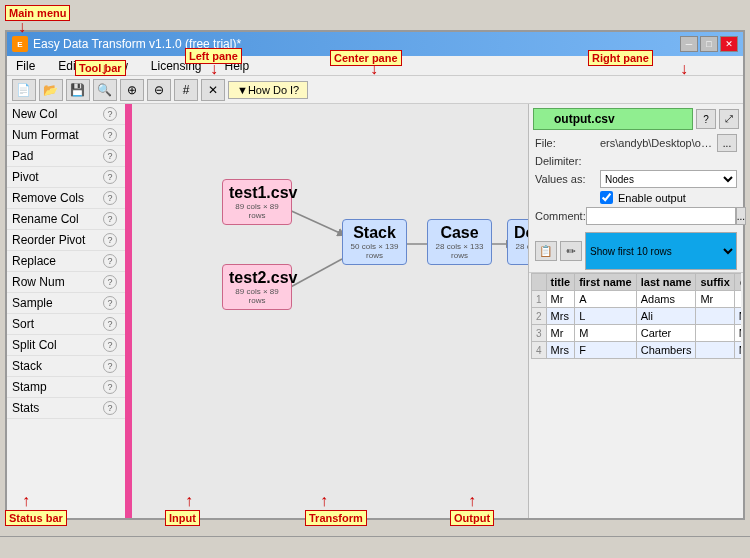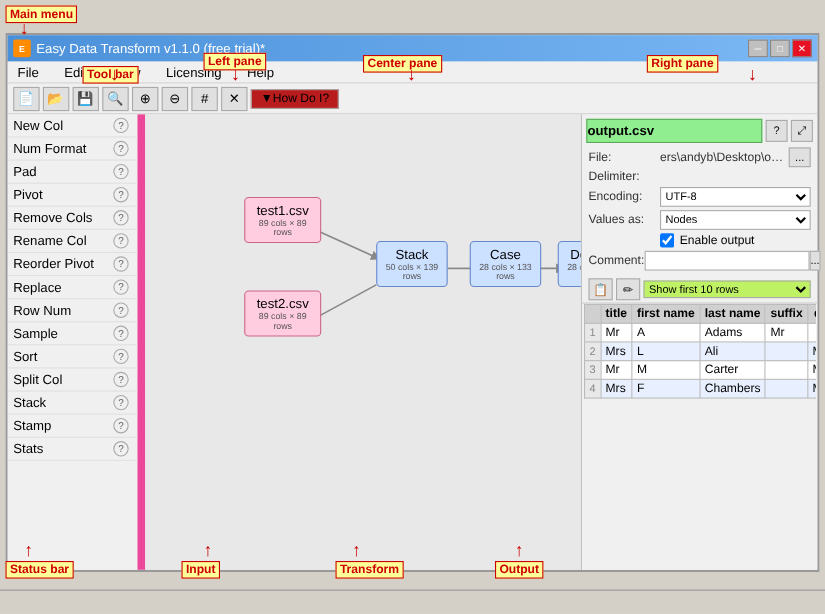--- a/index.html
+++ b/index.html
@@ -93,21 +93,21 @@
     }
     .tool-btn {
       width: 24px; height: 22px;
       background: #e0e0e0;
       border: 1px solid #aaa;
       display: flex; align-items: center; justify-content: center;
       cursor: pointer;
       font-size: 12px;
     }
     .how-do-i {
-      background: #b91c1c;
+      background: #fef9c3;
       border: 1px solid #aaa;
       padding: 2px 8px;
       cursor: pointer;
       font-size: 11px;
       display: flex; align-items: center; gap: 3px;
     }
 
     
     .content-area {
       display: flex;
@@ -166,21 +166,21 @@
       border: 1px solid #888;
     }
     .flow-node.input-node {
       background: #ffcce0;
       border-color: #cc6688;
     }
     .flow-node.transform-node {
       background: #cce0ff;
       border-color: #6688cc;
     }
-    .node-title { font-weight: normal; font-size: 12px; }
+    .node-title { font-weight: bold; font-size: 16px; }
     .node-info { font-size: 8px; color: #555; }
 
     
     .flow-svg {
       position: absolute;
       top: 0; left: 0;
       width: 100%; height: 100%;
       pointer-events: none;
     }
 
@@ -189,21 +189,21 @@
       width: 215px;
       background: #f0f0f0;
       border-left: 1px solid #bbb;
       display: flex;
       flex-direction: column;
       font-size: 11px;
     }
     .right-pane-header {
       background: #90ee90;
       border: 1px solid #5aaa5a;
-      padding: 3px 0;
+      padding: 3px 20px;
       display: flex;
       align-items: center;
       justify-content: space-between;
       margin: 4px;
     }
     .right-pane-header span { font-weight: bold; font-size: 12px; }
     .right-pane-form {
       padding: 2px 6px;
     }
     .form-row {
@@ -261,24 +261,24 @@
     .right-tool-btn {
       width: 22px; height: 20px;
       background: #e0e0e0;
       border: 1px solid #aaa;
       display: flex; align-items: center; justify-content: center;
       cursor: pointer;
       font-size: 11px;
     }
     .show-select {
       flex: 1;
-      height: 16px;
+      height: 38px;
       font-size: 10px;
       border: 1px solid #aaa;
-      background: #bef264;
+      background: #0ea5e9;
     }
 
     
     .data-table {
       flex: 1;
       overflow: auto;
       margin: 0 2px;
     }
     table {
       border-collapse: collapse;
@@ -520,28 +520,20 @@
       <div class="right-pane-form">
         <div class="form-row">
           <span class="form-label">File:</span>
           <span class="form-value" style="overflow:hidden;text-overflow:ellipsis;max-width:130px;">
             <span>ers\andyb\Desktop\output.csv</span>
           </span>
           <div class="comment-dots">...</div>
         </div>
         <div class="form-row">
           <span class="form-label">Delimiter:</span>
-        </div>
-        <div class="form-row">
-          <span class="form-label">Encoding:</span>
-          <select class="form-select">
-            <option>UTF-8</option>
-            <option>UTF-16</option>
-            <option>ASCII</option>
-          </select>
         </div>
         <div class="form-row">
           <span class="form-label">Values as:</span>
           <select class="form-select">
             <option>Nodes</option>
             <option>Leaves</option>
           </select>
         </div>
         <div class="form-checkbox-row">
           <input type="checkbox" checked="" style="">

